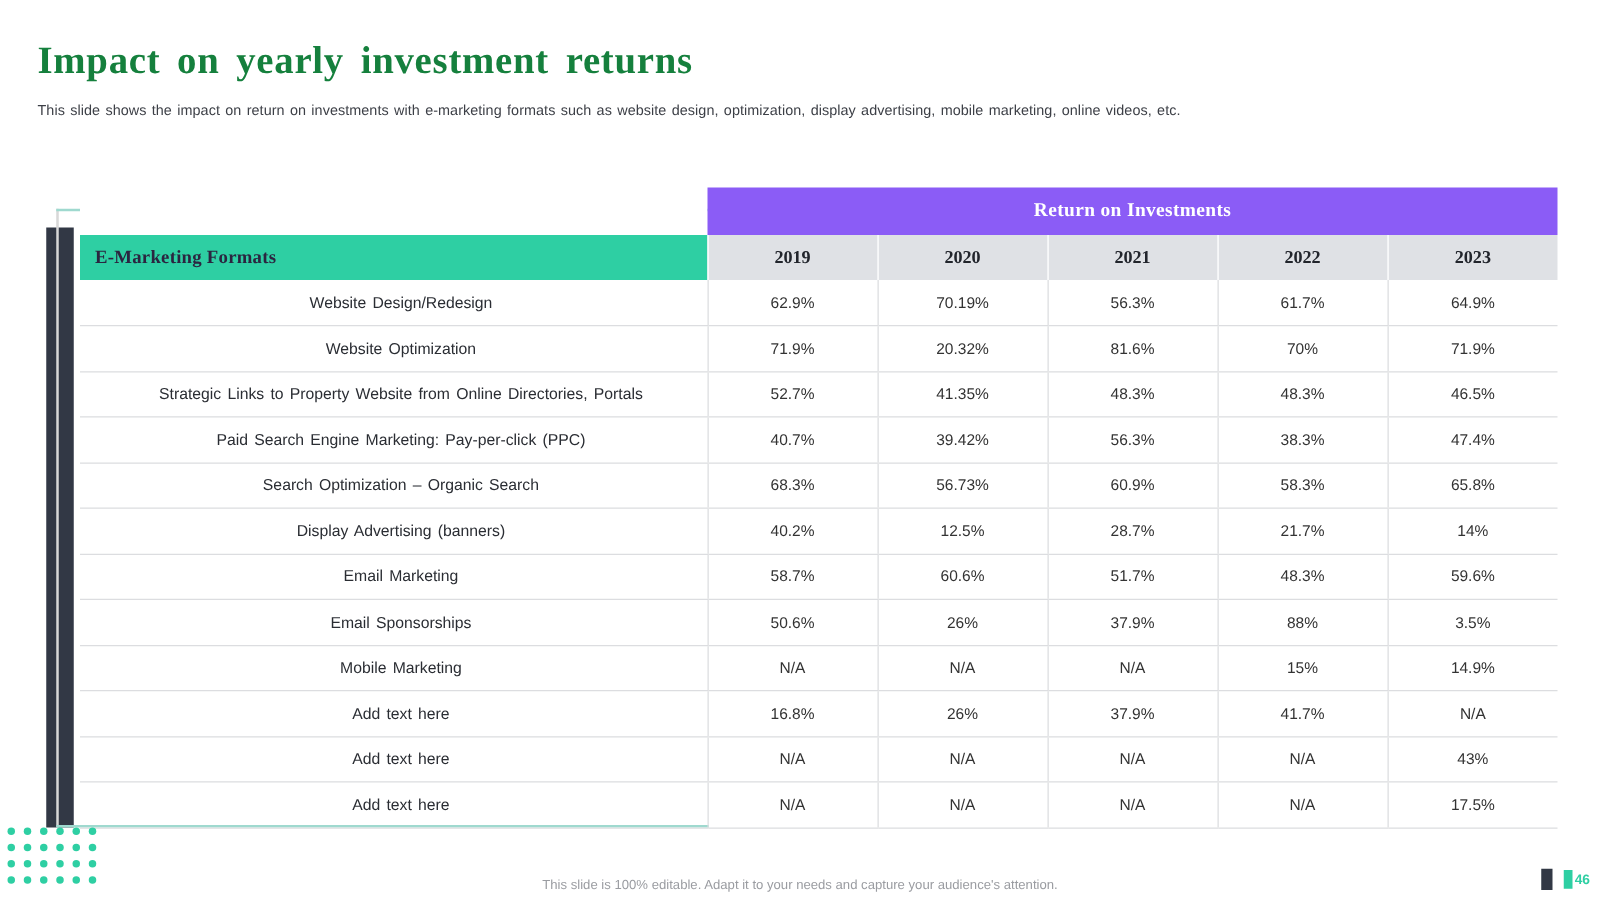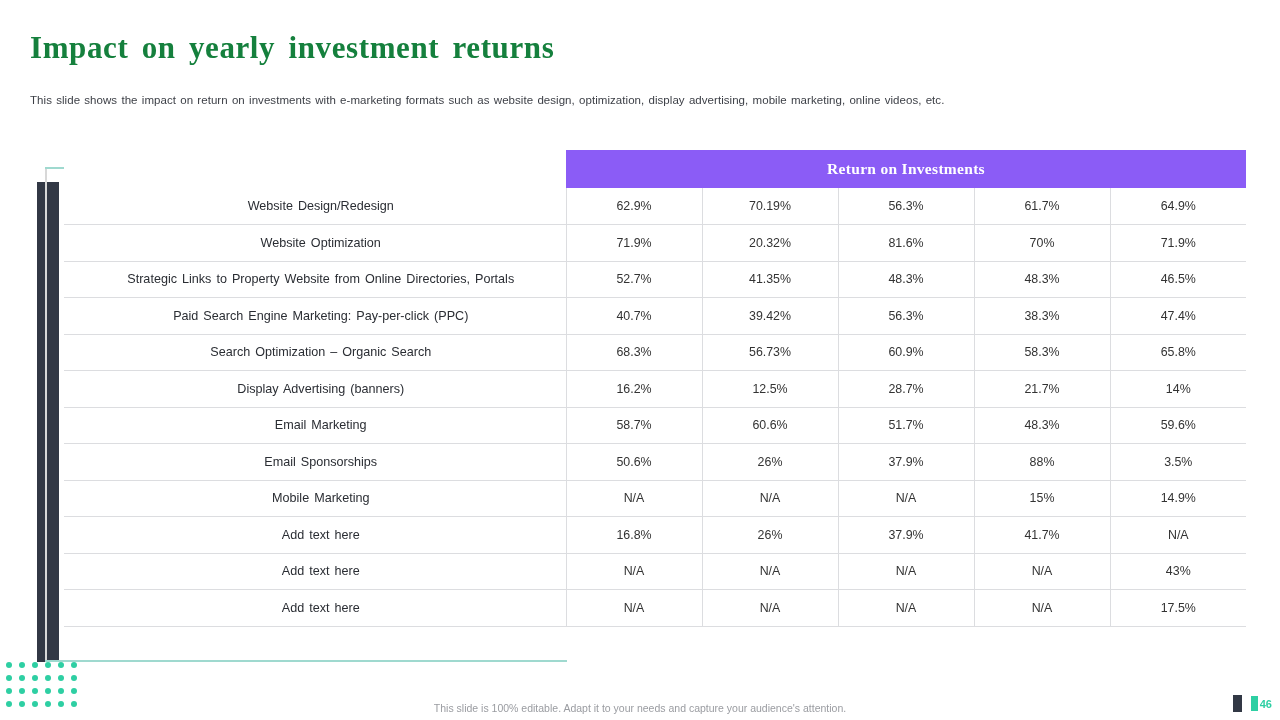--- a/index.html
+++ b/index.html
@@ -26,21 +26,20 @@
     letter-spacing: 0.6px;
     word-spacing: 5px;
   }
   .subtitle {
     position: absolute;
     left: 30px; top: 83px;
     font-size: 11.5px;
     color: #3c3f46;
     letter-spacing: 0.05px;
     word-spacing: 1px;
-    margin-top: 11px;
   }
 
   
   .left-dark-bar {
     position: absolute;
     left: 37px; top: 182px;
     width: 22px; height: 480px;
     background: #323845;
   }
   .teal-rule-top {
@@ -188,20 +187,28 @@
           <col class="c2">
           <col class="c3">
           <col class="c4">
           <col class="c5">
       </colgroup>
       <thead>
         <tr>
           <th class="blank-band"></th>
           <th class="roi-band" colspan="5">Return on Investments</th>
         </tr>
+        <tr>
+          <th class="fmt-head">E-Marketing Formats</th>
+          <th class="yr-head">2019</th>
+          <th class="yr-head">2020</th>
+          <th class="yr-head">2021</th>
+          <th class="yr-head">2022</th>
+          <th class="yr-head">2023</th>
+        </tr>
       </thead>
       <tbody>
         <tr>
           <td class="fmt">Website Design/Redesign</td>
           <td class="val">62.9%</td>
           <td class="val">70.19%</td>
           <td class="val">56.3%</td>
           <td class="val">61.7%</td>
           <td class="val">64.9%</td>
         </tr>
@@ -232,21 +239,21 @@
         <tr>
           <td class="fmt">Search Optimization – Organic Search</td>
           <td class="val">68.3%</td>
           <td class="val">56.73%</td>
           <td class="val">60.9%</td>
           <td class="val">58.3%</td>
           <td class="val">65.8%</td>
         </tr>
         <tr>
           <td class="fmt">Display Advertising (banners)</td>
-          <td class="val">16.2%</td>
+          <td class="val">40.2%</td>
           <td class="val">12.5%</td>
           <td class="val">28.7%</td>
           <td class="val">21.7%</td>
           <td class="val">14%</td>
         </tr>
         <tr>
           <td class="fmt">Email Marketing</td>
           <td class="val">58.7%</td>
           <td class="val">60.6%</td>
           <td class="val">51.7%</td>

